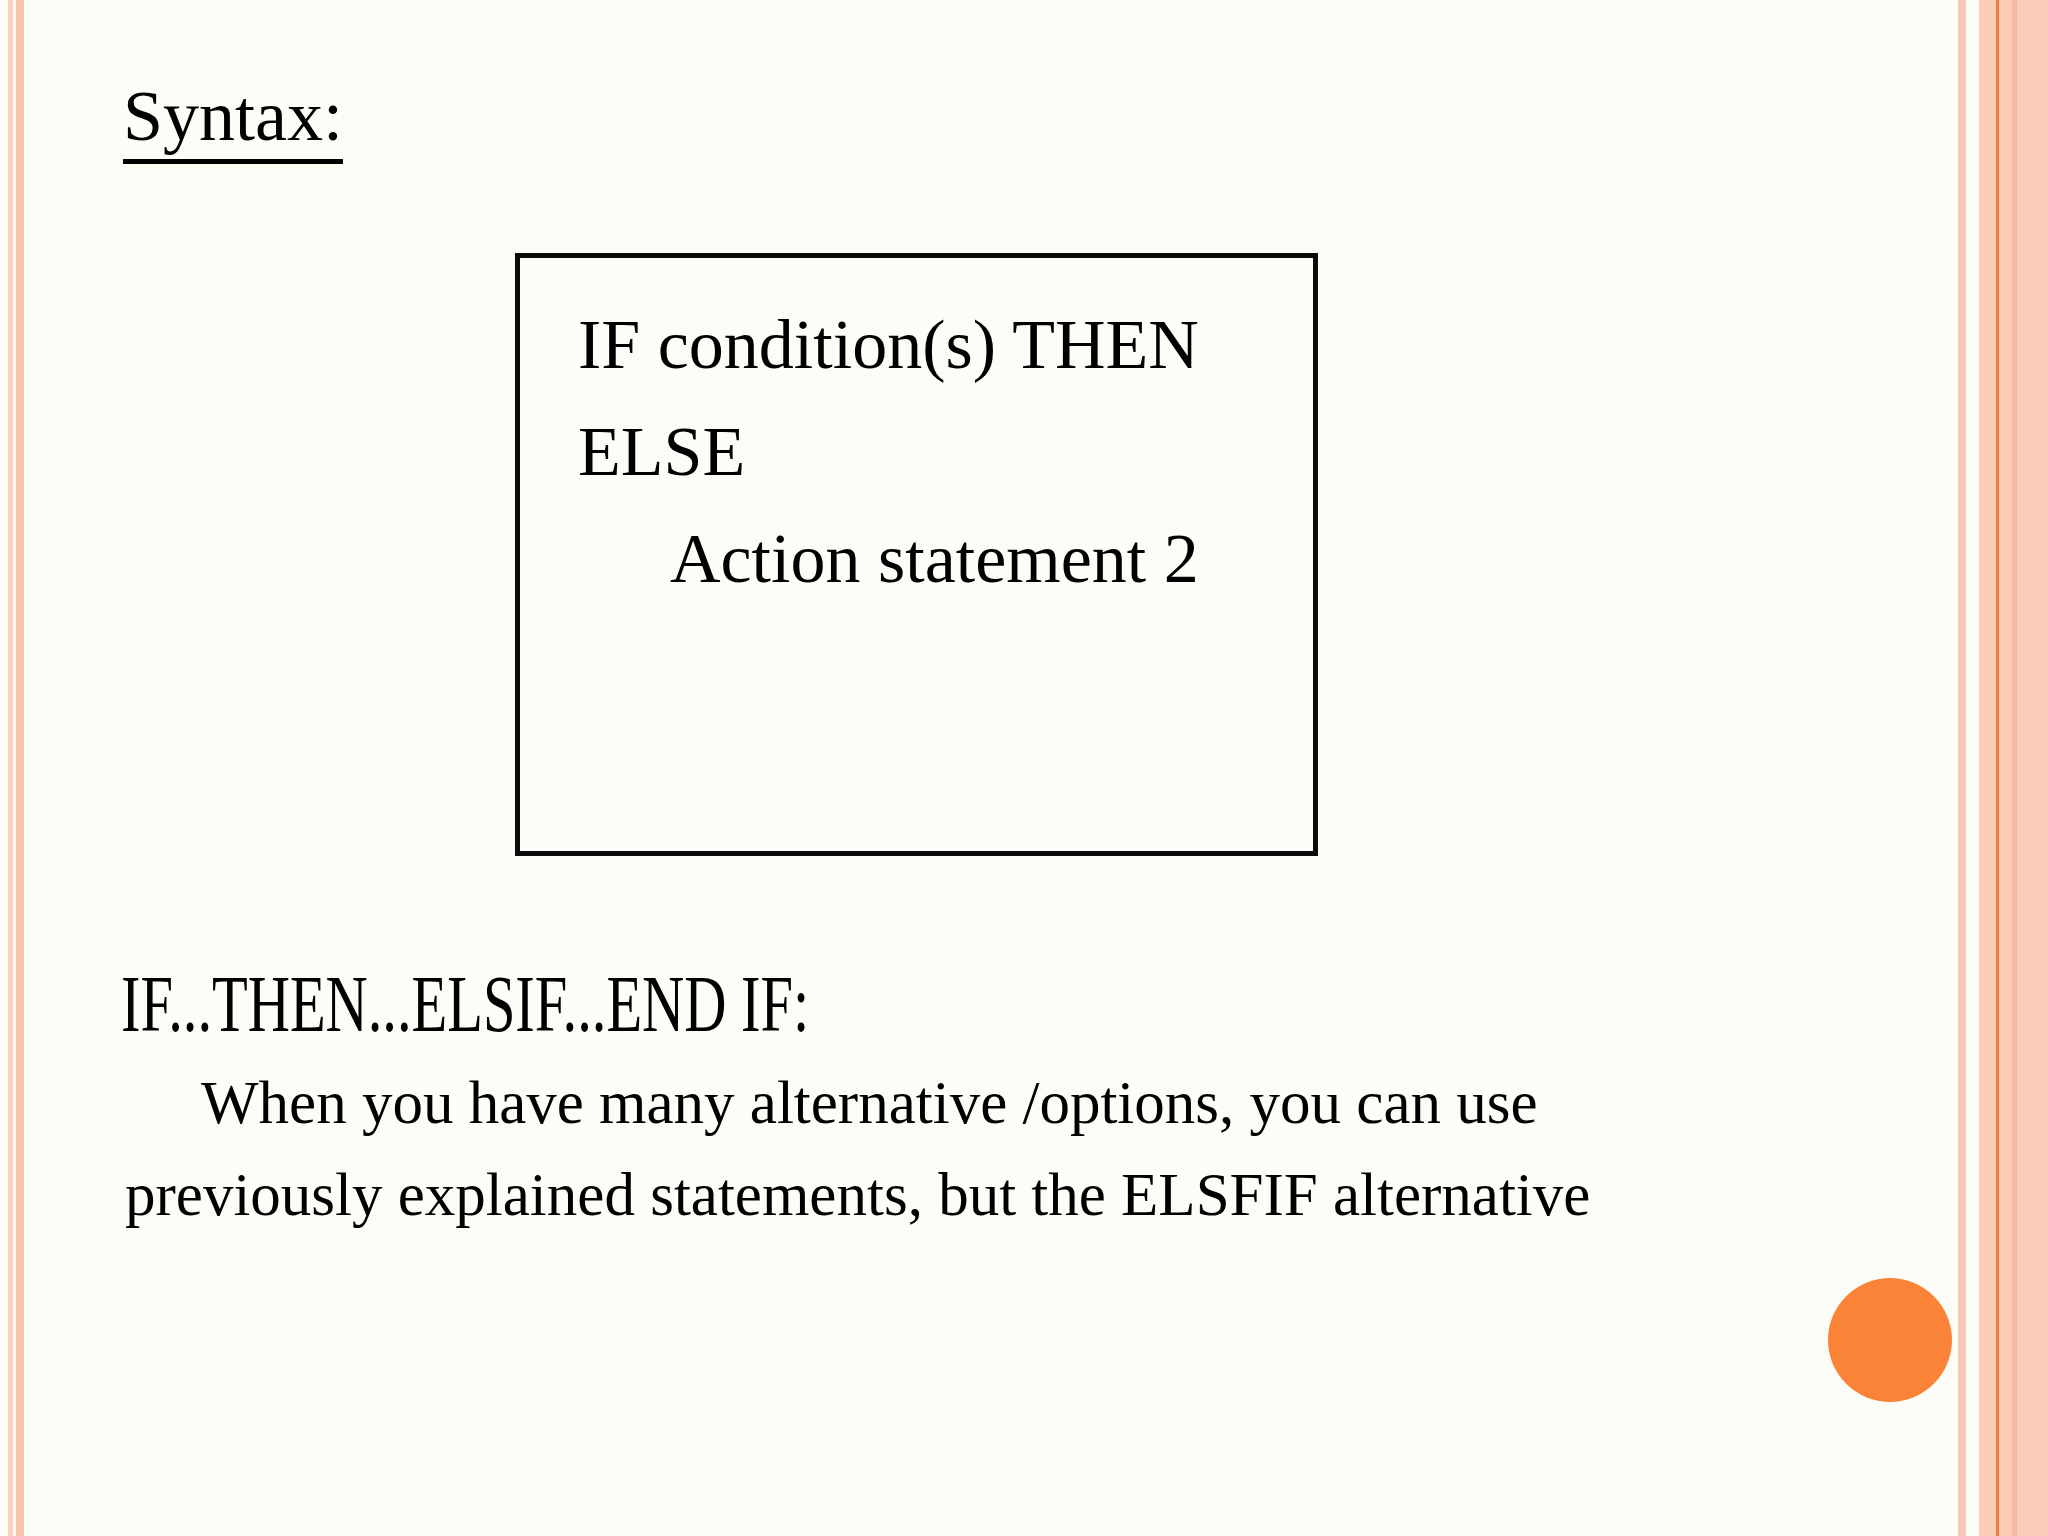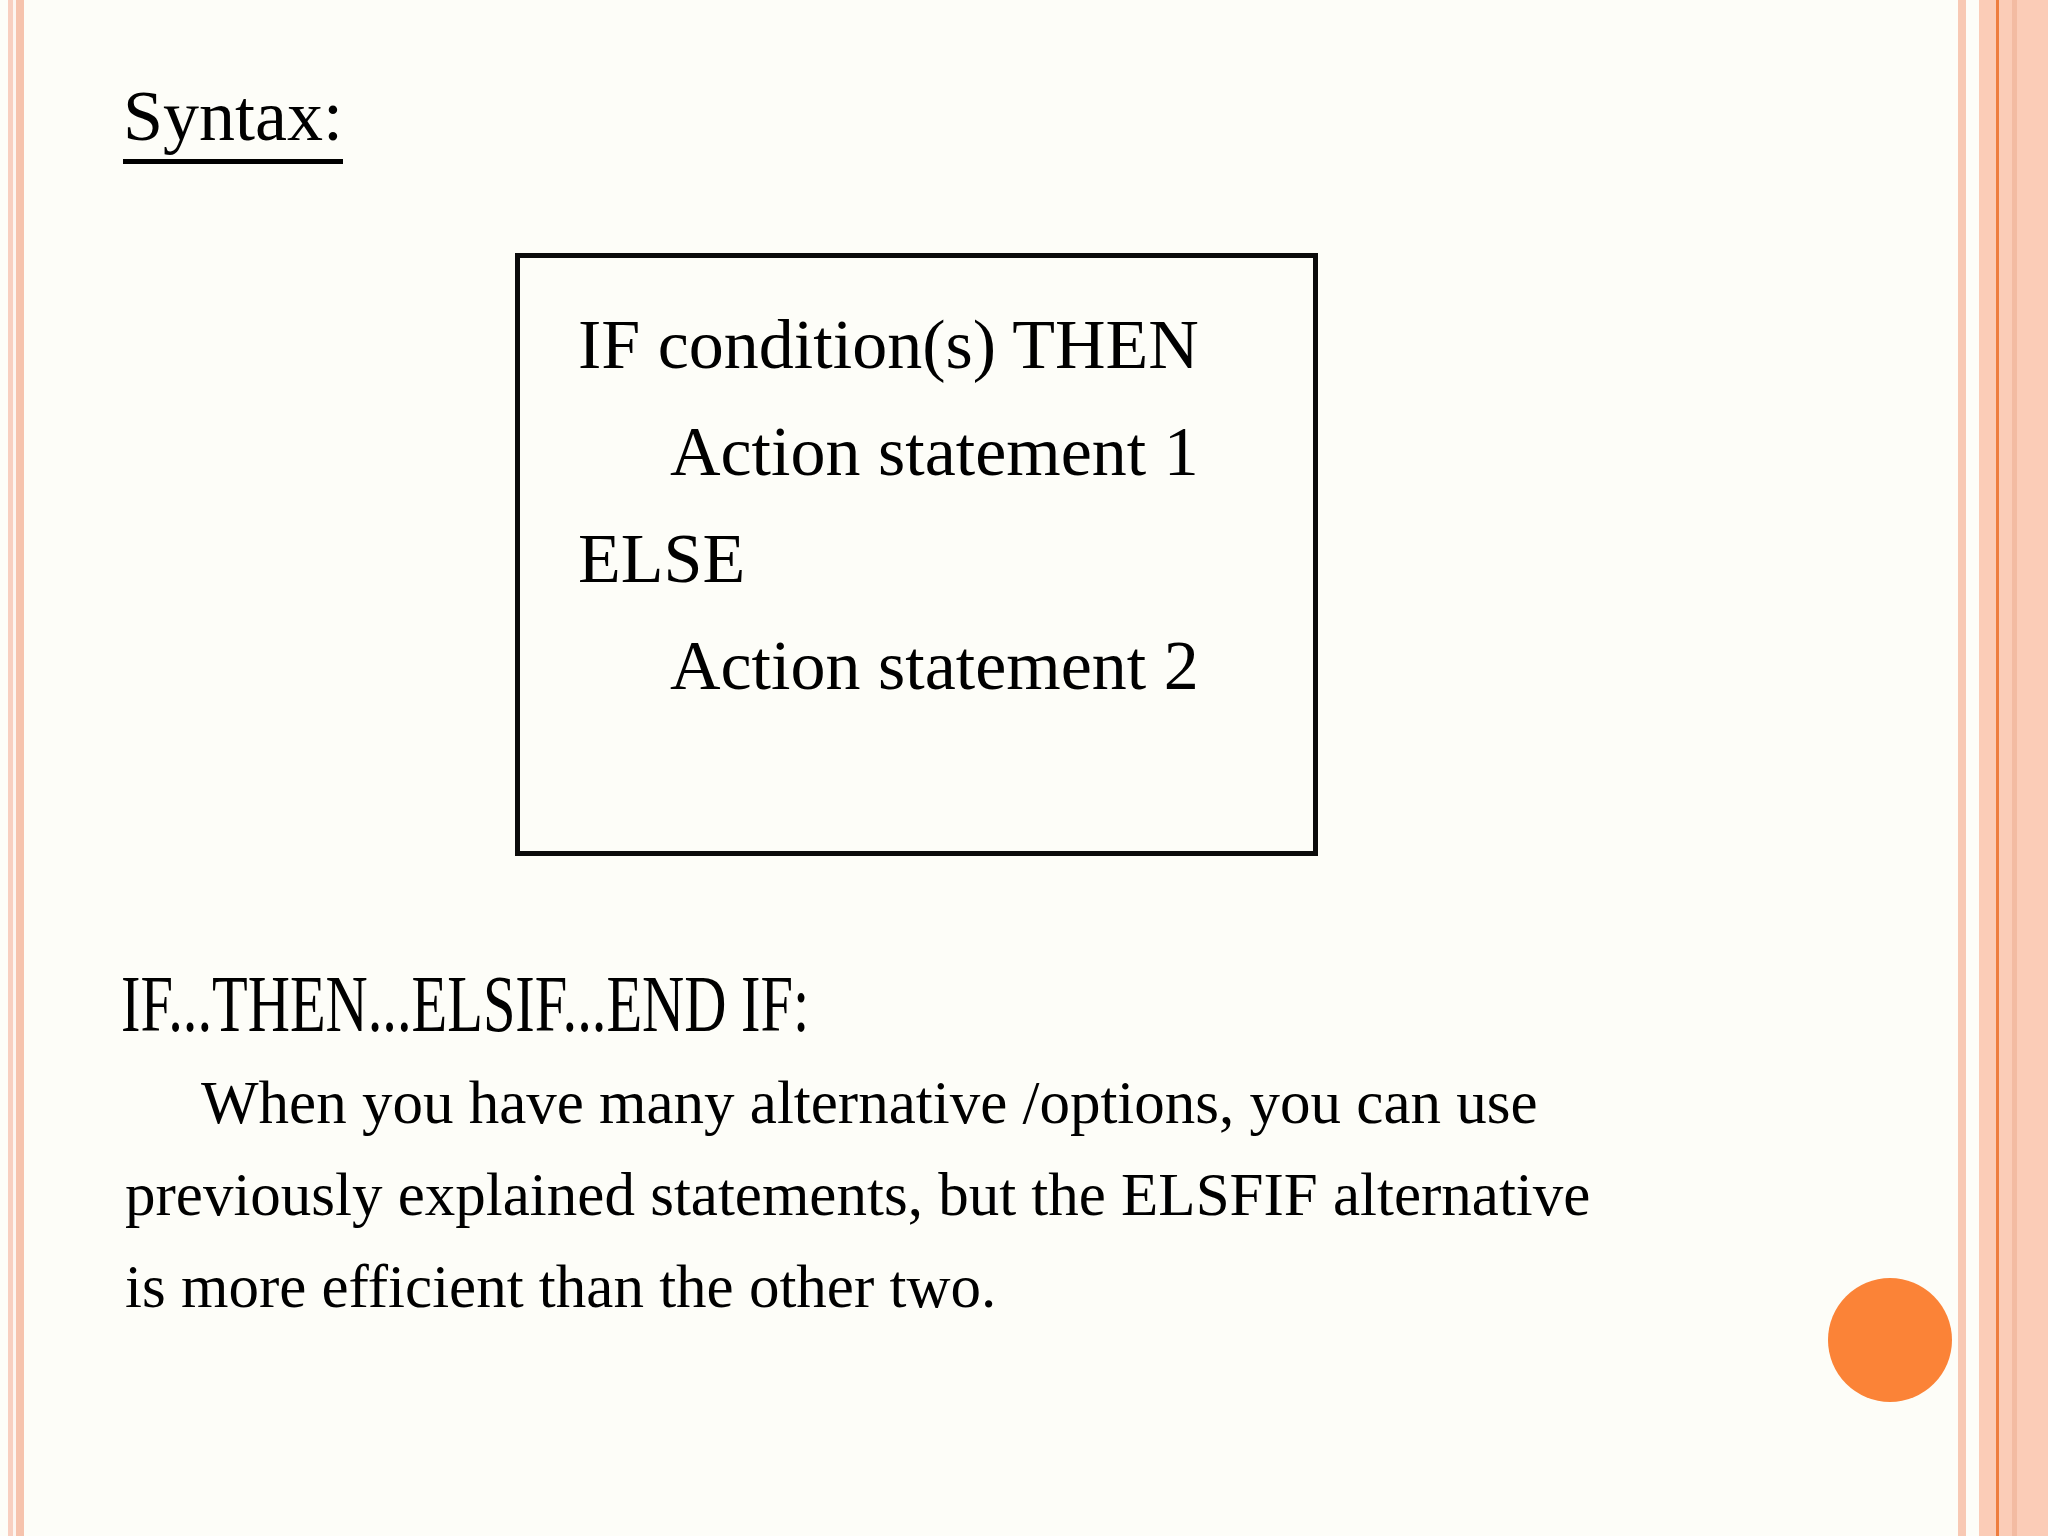--- a/index.html
+++ b/index.html
@@ -126,28 +126,26 @@
 
 <div class="stripe-left"></div>
 <div class="stripe-right"></div>
 
 <div class="title">
   <span class="underlined">Syntax:</span>
 </div>
 
 <div class="code-box">
   <div class="code-line">IF condition(s) THEN</div>
-  <div class="code-line indented">Action statement 1</div>
   <div class="code-line">ELSE</div>
   <div class="code-line indented">Action statement 2</div>
 </div>
 
 <div class="subheading">
   <span class="condensed">IF...THEN...ELSIF...END IF:</span>
 </div>
 
 <div class="paragraph">
   <div class="para-line first">When you have many alternative /options, you can use</div>
   <div class="para-line">previously explained statements, but the ELSFIF alternative</div>
-  <div class="para-line">is more efficient than the other two.</div>
 </div>
 
 <div class="accent-circle"></div>
 
 </body></html>

